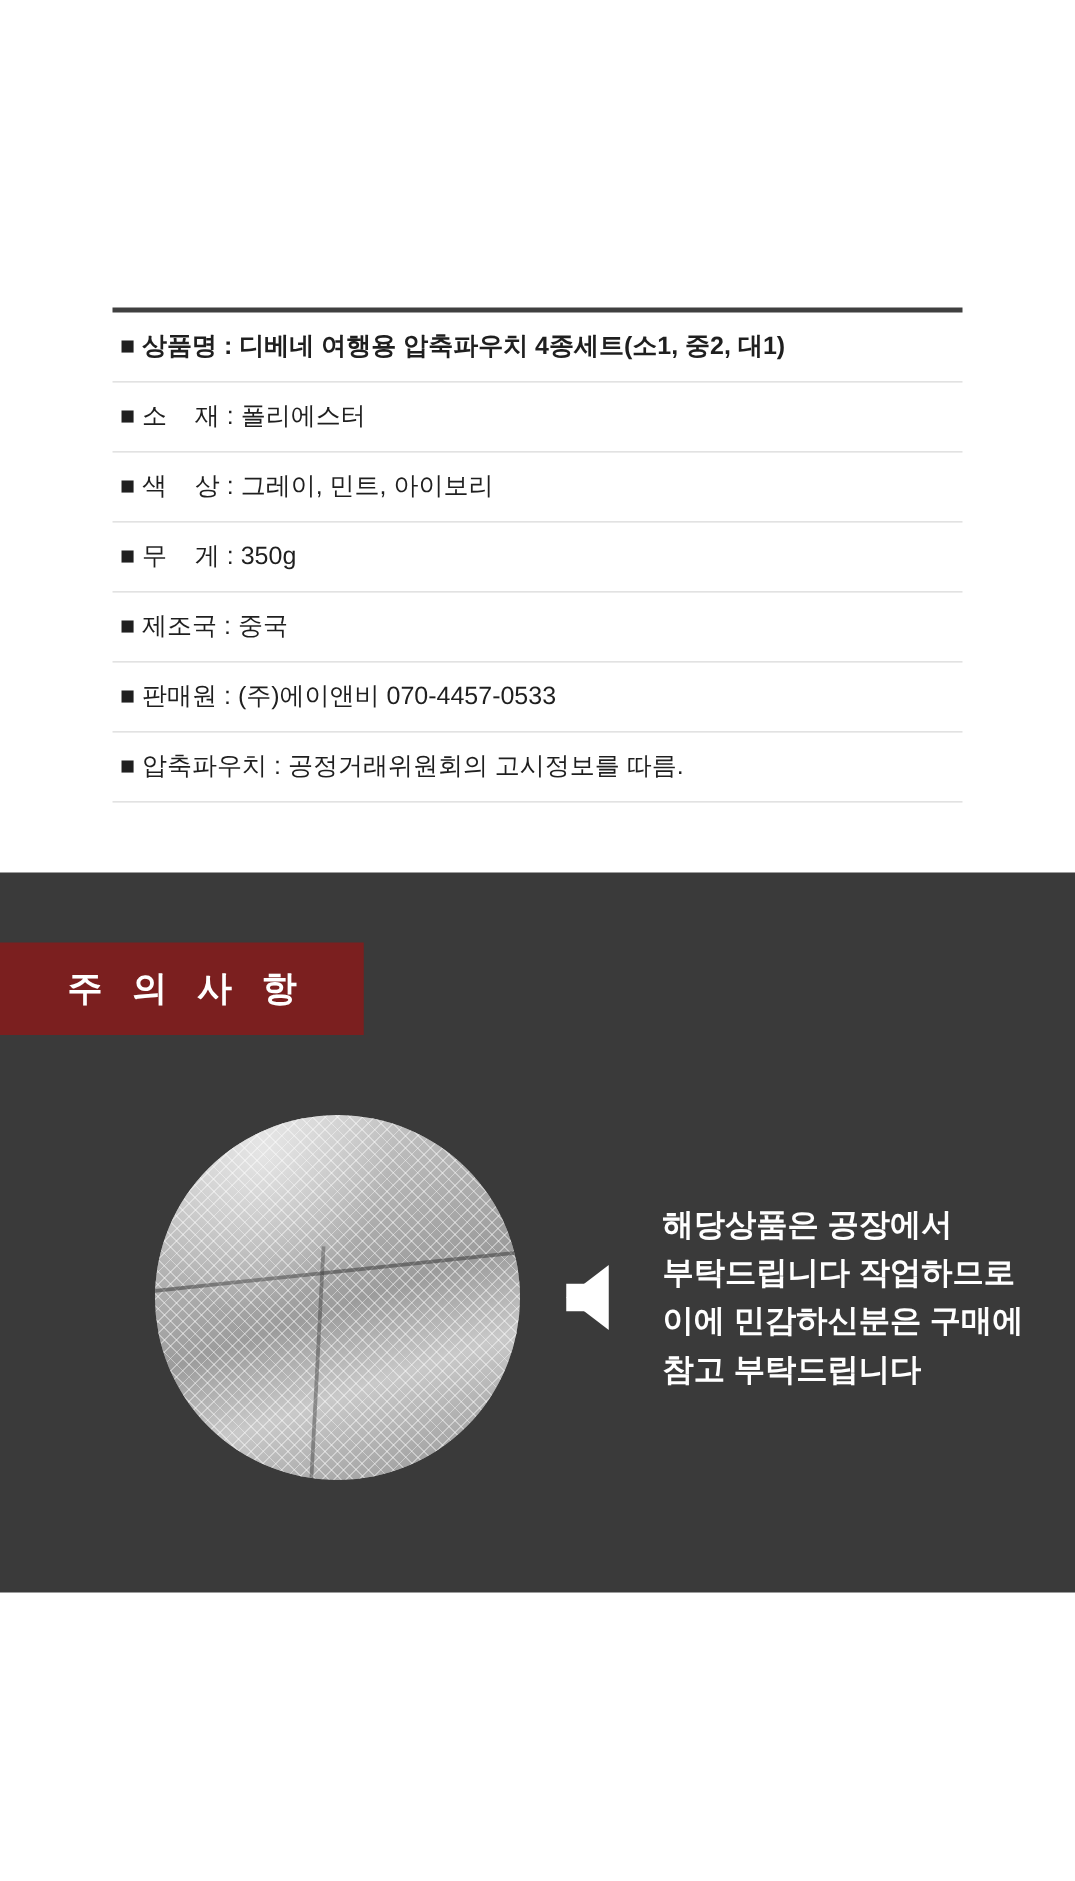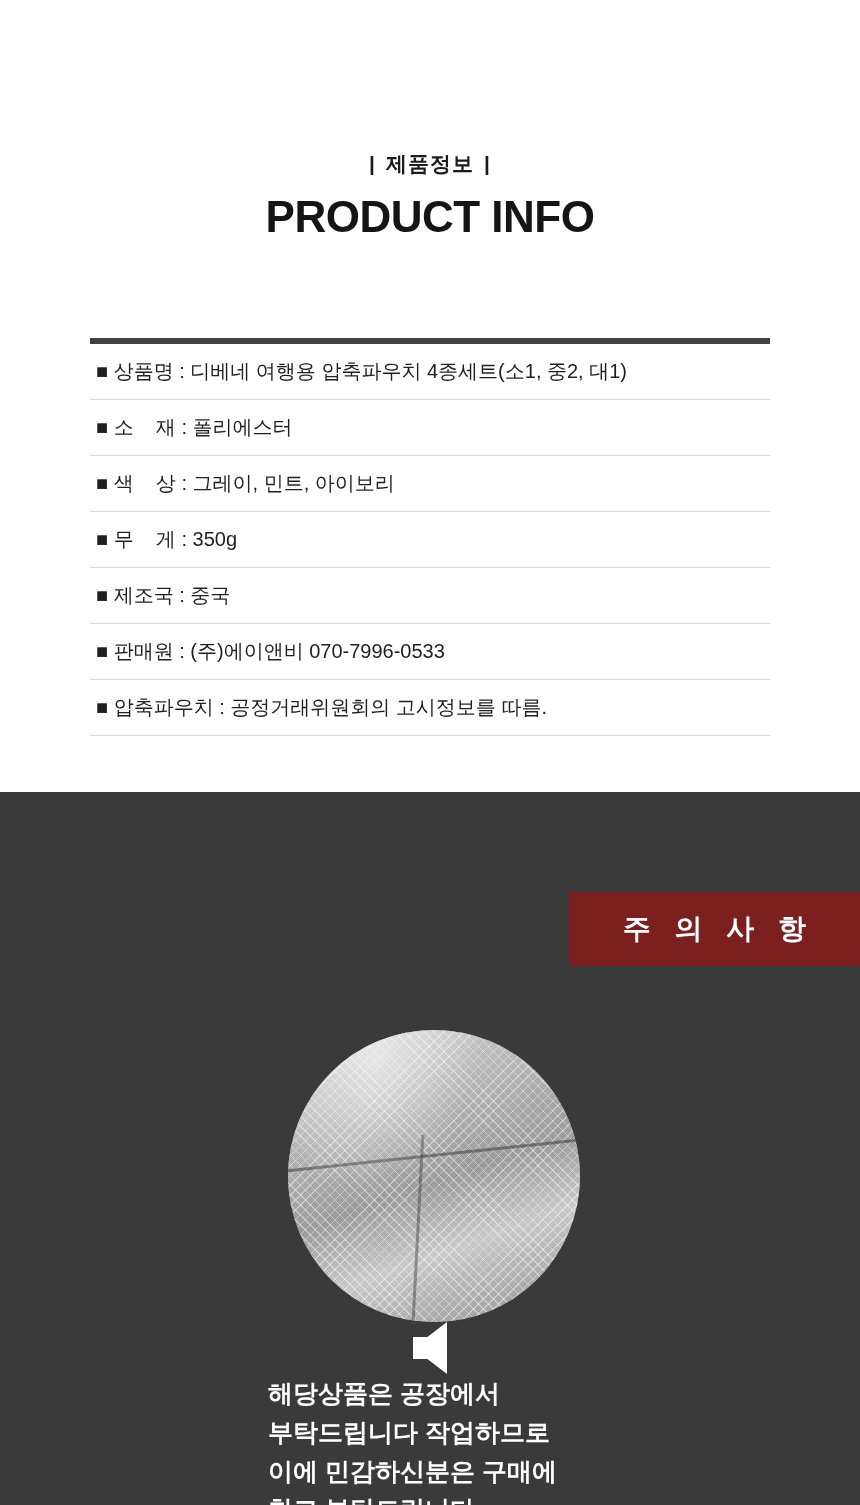--- a/index.html
+++ b/index.html
@@ -55,54 +55,54 @@
   }
   .spec-row {
     border-bottom: 1px solid #d9d9d9;
     padding: 14px 4px 14px 6px;
     display: flex;
     align-items: baseline;
     font-size: 20px;
     color: #1f1f1f;
   }
   .spec-row:first-child {
-    border-top: 6px solid #404040;
+    border-top: 4px solid #404040;
+    font-weight: bold;
   }
   .spec-text {
     line-height: 1.35;
     white-space: pre;
   }
 
   
   .caution-section {
     background: #3a3a3a;
     padding: 0 0 90px 0;
     position: relative;
   }
   .caution-badge-wrap {
-    text-align: right;
-    padding-top: 100px;
+    text-align: left;
+    padding-top: 56px;
   }
   .caution-badge {
     display: inline-block;
     background: #7b1f1f;
     color: #ffffff;
     font-size: 28px;
     font-weight: bold;
     letter-spacing: 8px;
     padding: 18px 46px 18px 54px;
   }
 
   .caution-body {
     margin-top: 64px;
     display: flex;
     align-items: center;
     justify-content: flex-end;
     gap: 0;
-    flex-direction: column;
   }
   .photo-circle {
     width: 292px;
     height: 292px;
     border-radius: 50%;
     overflow: hidden;
     flex: 0 0 auto;
     margin-left: 8px;
     position: relative;
     background: #8e8e8e;
@@ -181,45 +181,39 @@
   .hl {
     color: #f5a623;
   }
 </style>
 </head>
 <body>
 
 <div class="page">
 
   <section class="info-section">
-    <div class="info-header">
-      <div class="eyebrow">
-        <span class="bar">|</span><span>제품정보</span><span class="bar">|</span>
-      </div>
-      <div class="big-title">PRODUCT INFO</div>
-    </div>
 
     <div class="spec-table">
       <div class="spec-row">
         <span class="spec-text">■ 상품명 : 디베네 여행용 압축파우치 4종세트(소1, 중2, 대1)</span>
       </div>
       <div class="spec-row">
         <span class="spec-text">■ 소    재 : 폴리에스터</span>
       </div>
       <div class="spec-row">
         <span class="spec-text">■ 색    상 : 그레이, 민트, 아이보리</span>
       </div>
       <div class="spec-row">
         <span class="spec-text">■ 무    게 : 350g</span>
       </div>
       <div class="spec-row">
         <span class="spec-text">■ 제조국 : 중국</span>
       </div>
       <div class="spec-row">
-        <span class="spec-text">■ 판매원 : (주)에이앤비 070-7996-0533</span>
+        <span class="spec-text">■ 판매원 : (주)에이앤비 070-4457-0533</span>
       </div>
       <div class="spec-row">
         <span class="spec-text">■ 압축파우치 : 공정거래위원회의 고시정보를 따름.</span>
       </div>
     </div>
   </section>
 
   <section class="caution-section">
     <div class="caution-badge-wrap">
       <span class="caution-badge">주 의 사 항</span>

